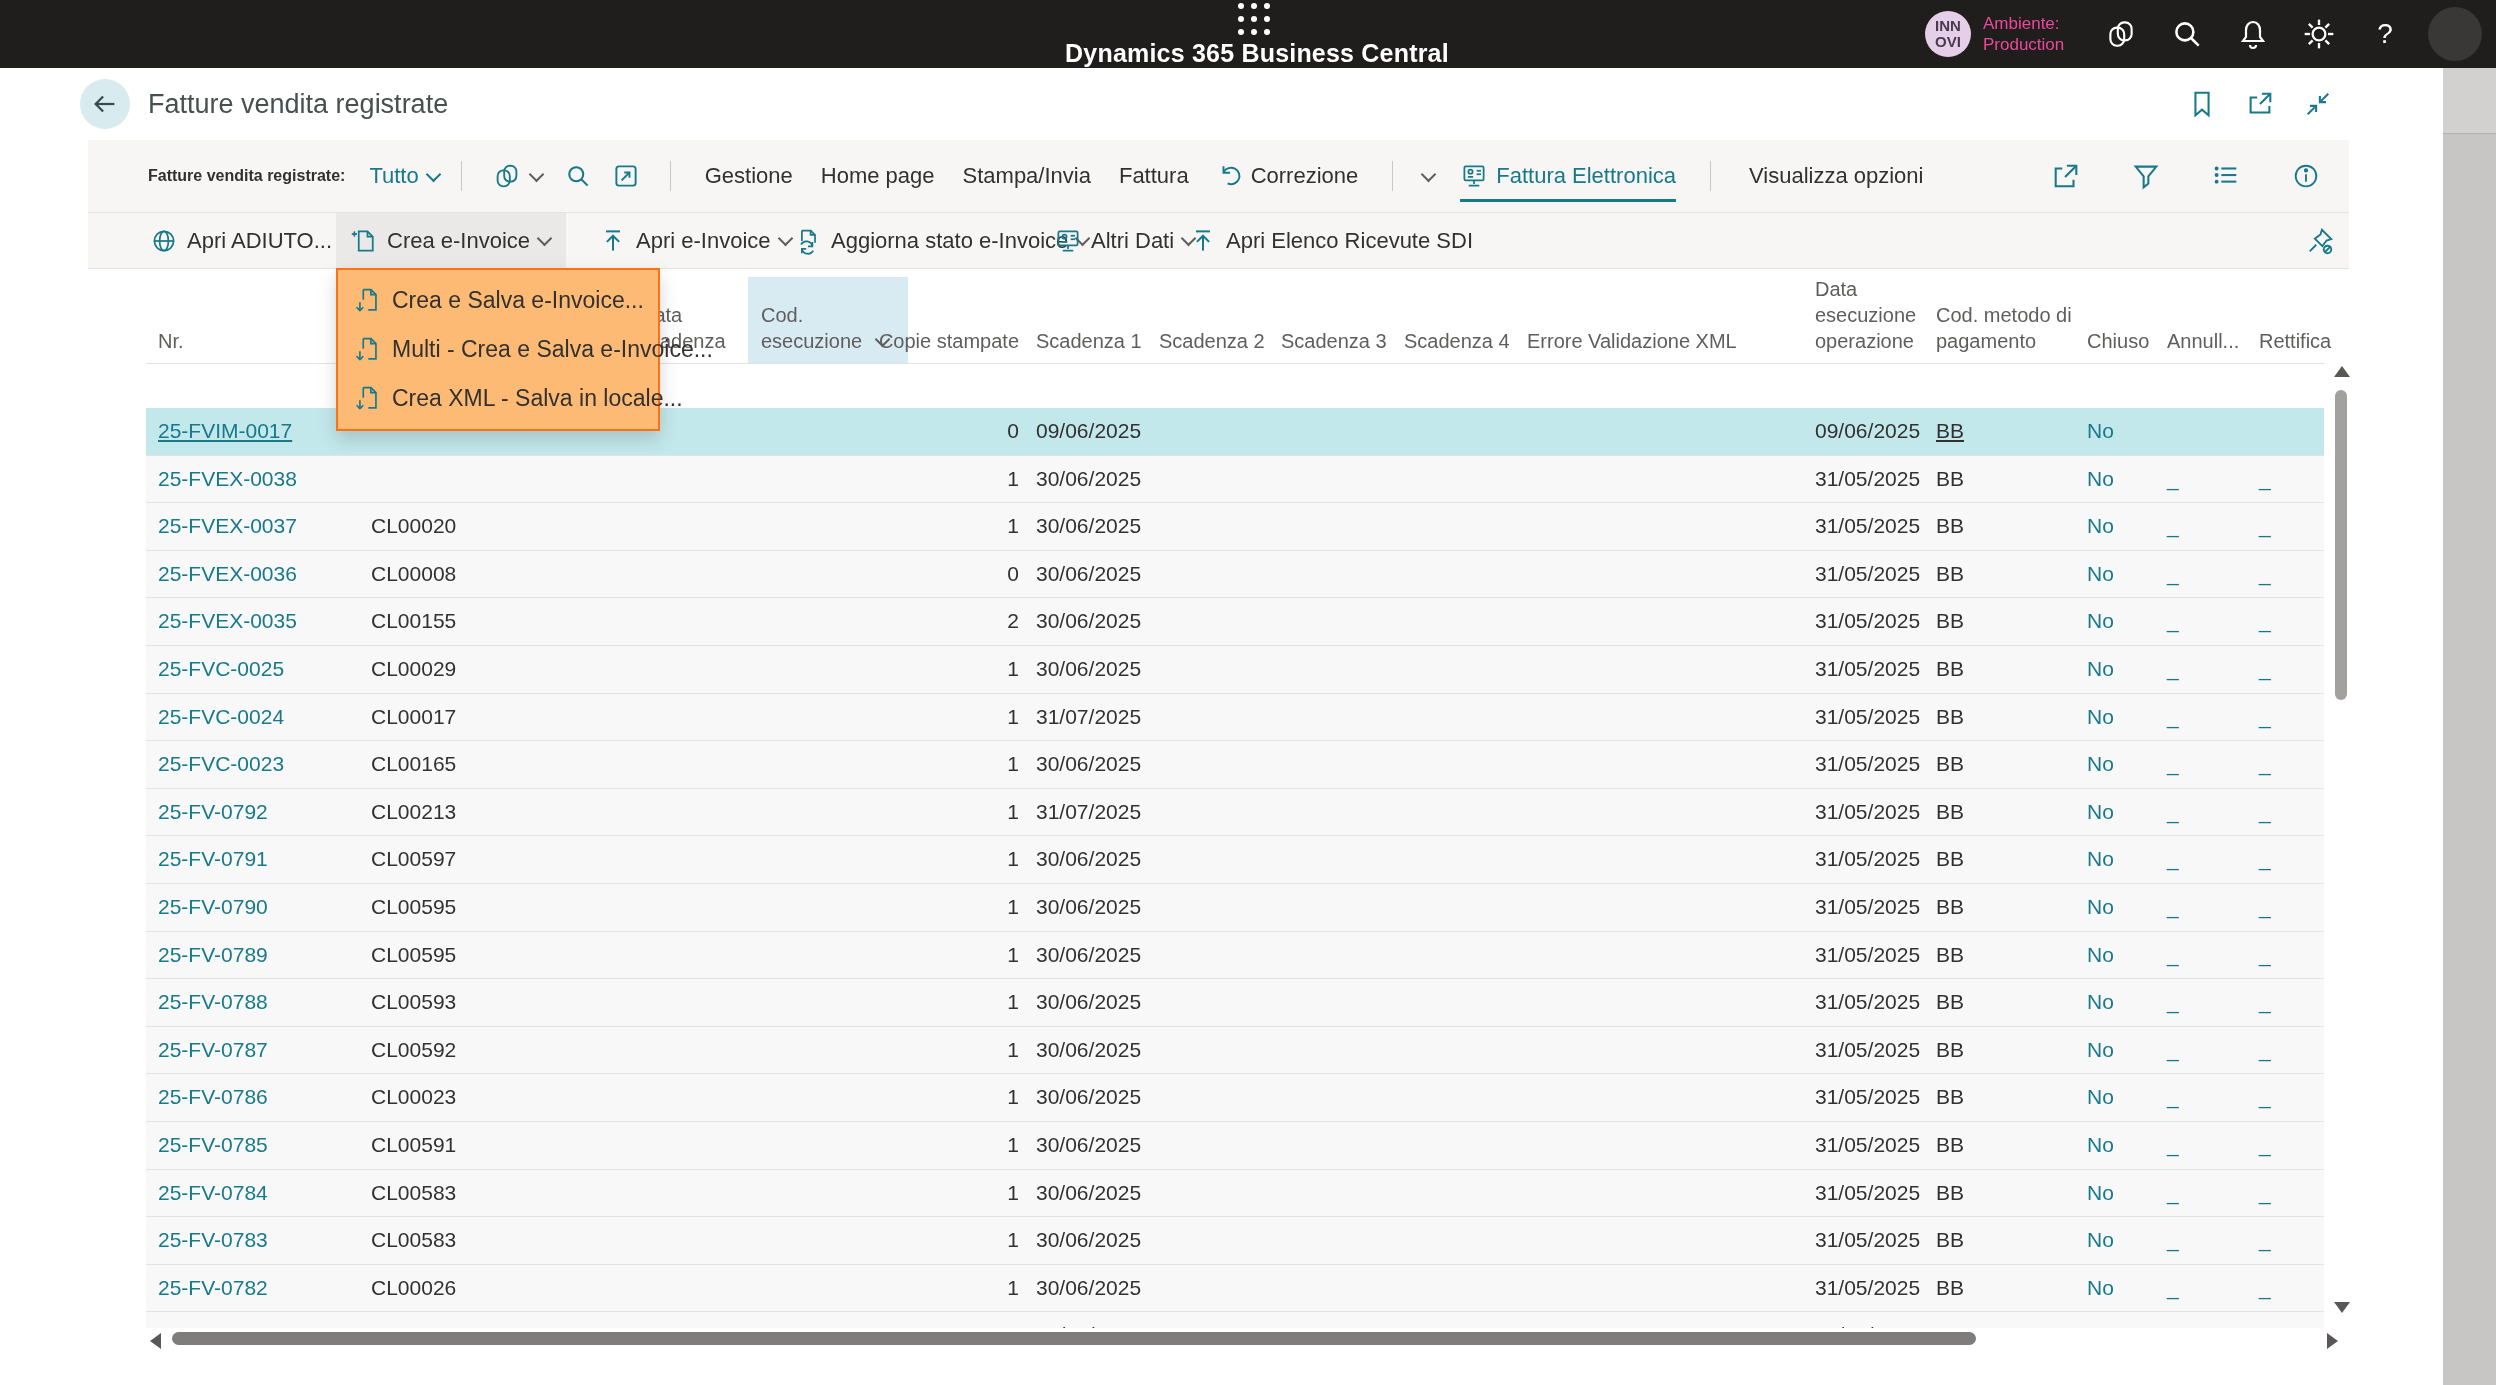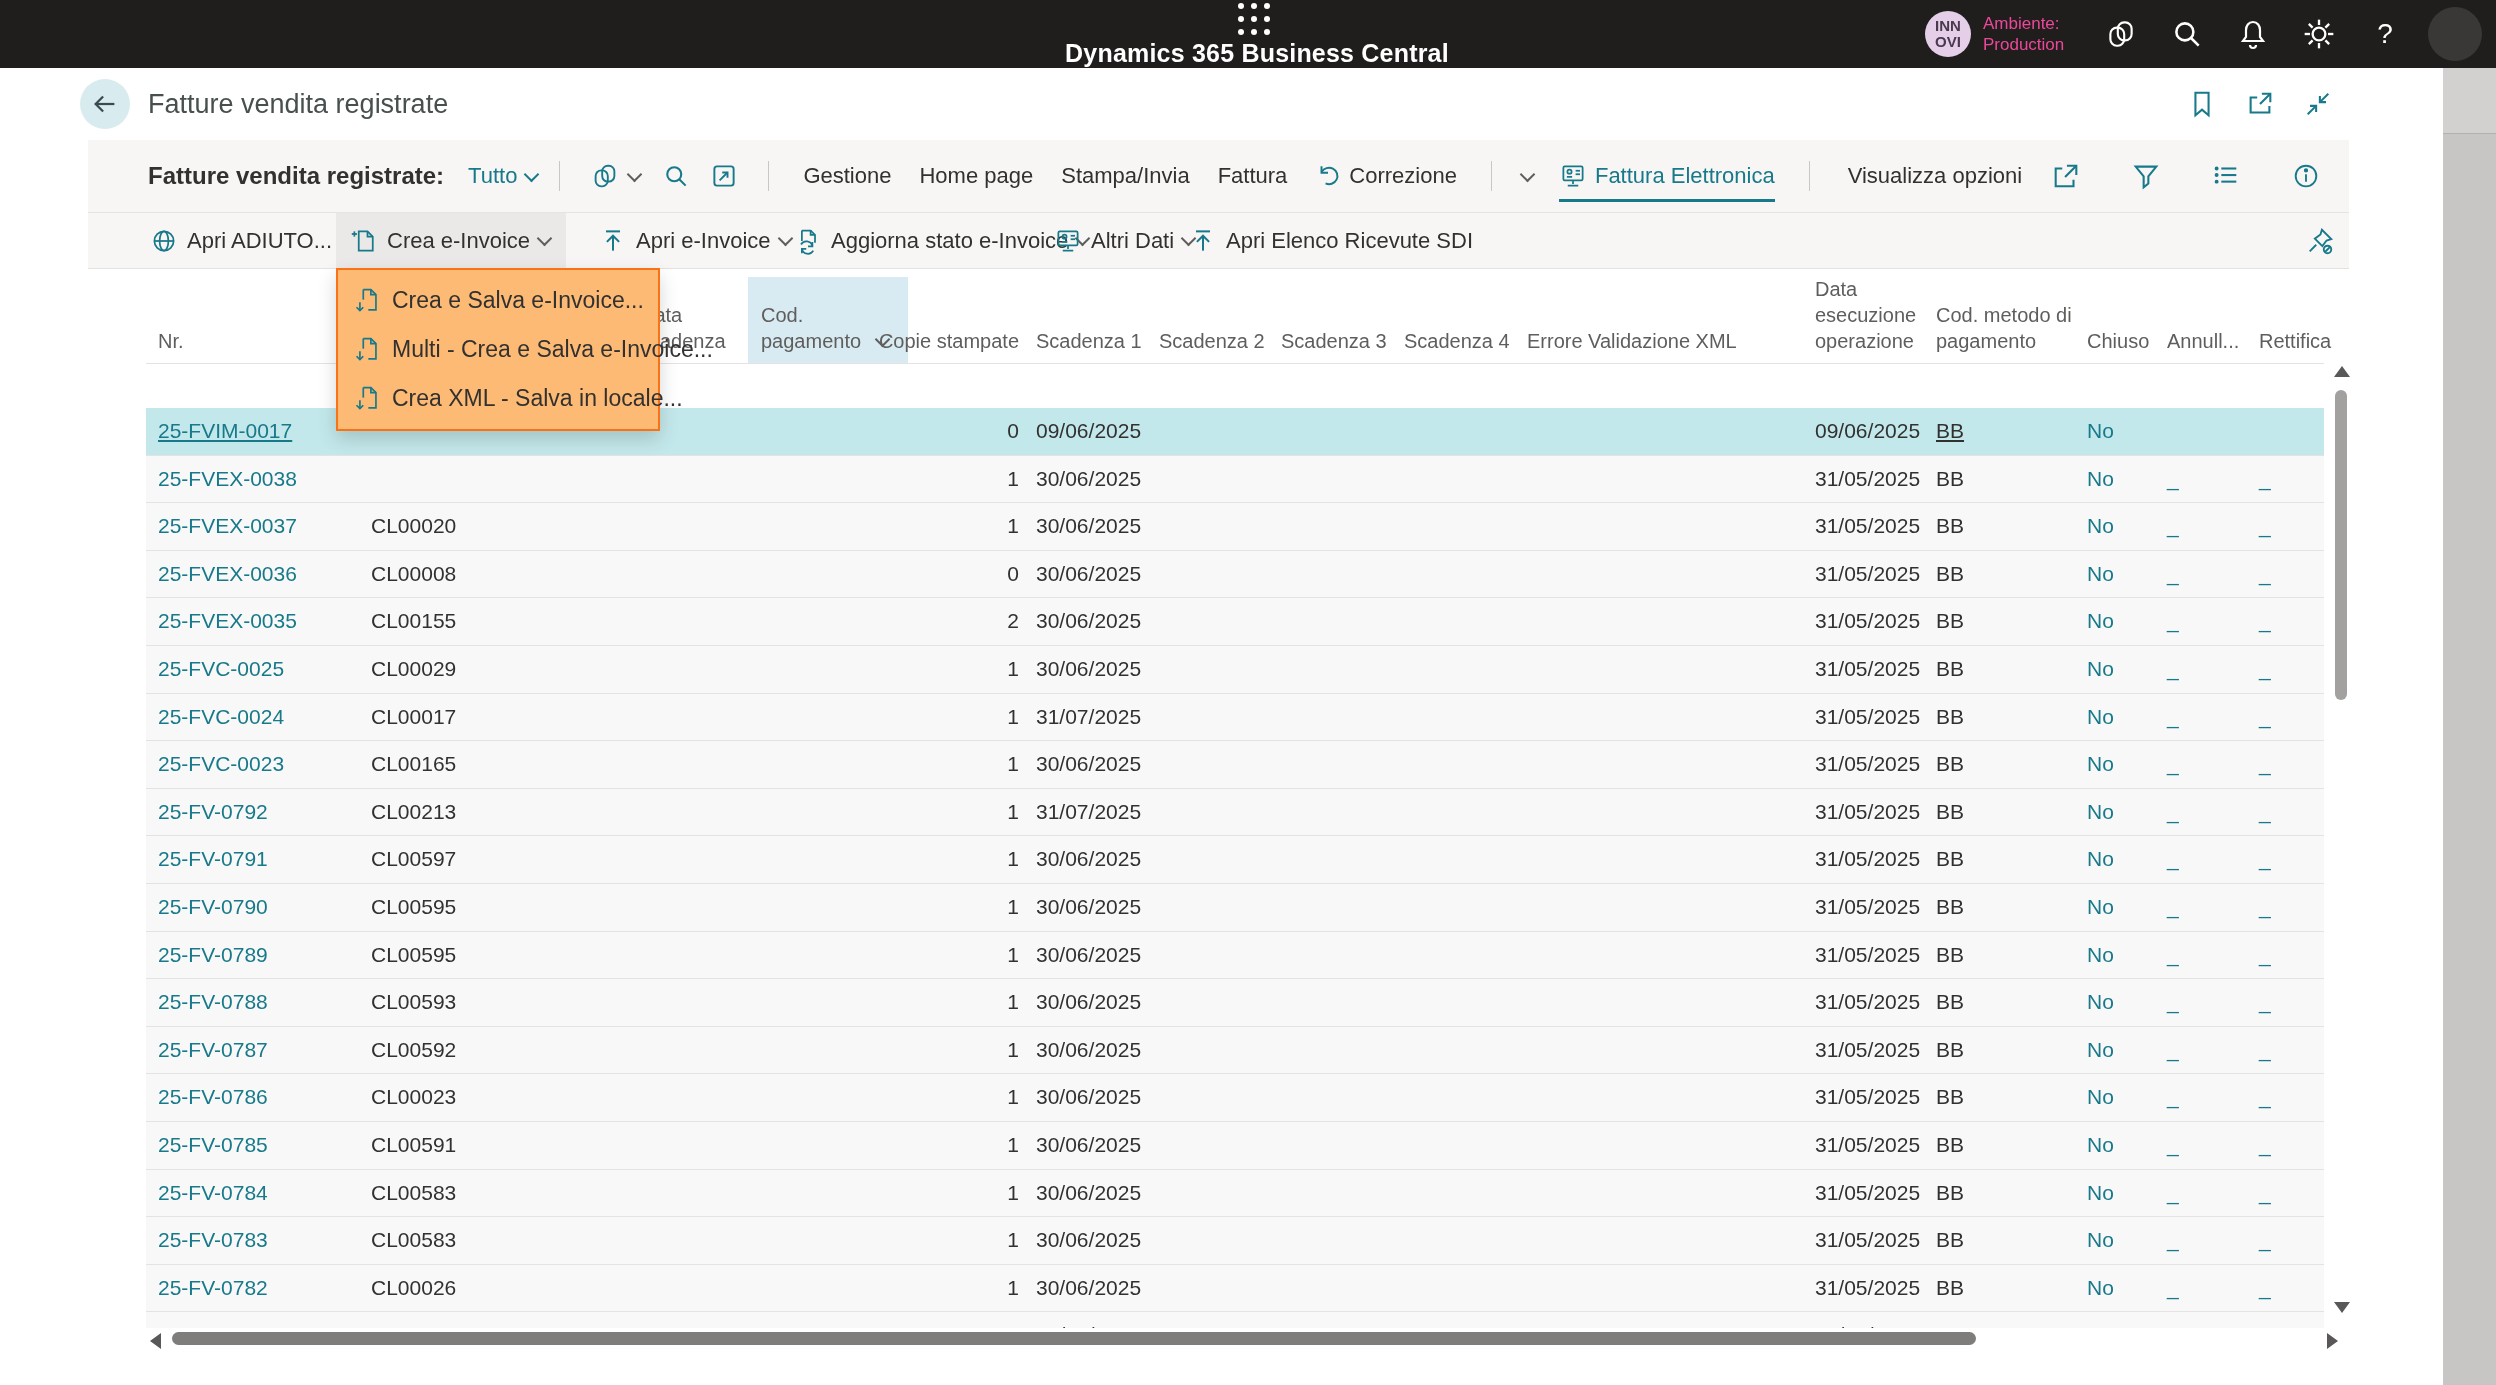--- a/index.html
+++ b/index.html
@@ -28,21 +28,21 @@
   
   #pageHeader{position:absolute;left:0;top:68px;width:2443px;height:72px;background:#fff;}
   #backBtn{position:absolute;left:80px;top:11px;width:50px;height:50px;border-radius:50%;background:#d8ecef;display:flex;align-items:center;justify-content:center;cursor:pointer;}
   #pageTitle{position:absolute;left:148px;top:0;height:72px;display:flex;align-items:center;font-size:27px;color:#47504f;}
   #ph-icons{position:absolute;right:110px;top:0;height:72px;display:flex;align-items:center;gap:28px;color:var(--accent);}
   .ph-ic{cursor:pointer;}
 
   
   #ribbon{position:absolute;left:88px;top:140px;width:2261px;height:128px;background:#f7f6f5;border-bottom:1px solid #e4e2e0;}
   #bar1{position:relative;height:72px;display:flex;align-items:center;padding-left:60px;border-bottom:1px solid #e6e4e2;}
-  #filterLabel{font-size:24px;font-weight:bold;color:#323130;}
+  #filterLabel{font-size:16px;font-weight:bold;color:#323130;}
   .bar-gap{width:24px;}
   #filterValue{display:flex;align-items:center;color:var(--accent);font-size:22px;cursor:pointer;}
   .vdiv{width:1px;height:30px;background:#c9c7c5;margin:0 20px;}
   .icbtn{display:flex;align-items:center;color:var(--accent);margin:0 10px;cursor:pointer;}
   .menu-item{display:flex;align-items:center;font-size:22px;color:#323130;margin:0 14px;cursor:pointer;white-space:nowrap;height:46px;}
   .menu-item .mi-ic{margin-right:8px;display:flex;color:var(--accent);}
   .menu-item.active{color:var(--accent);border-bottom:3px solid var(--accent);padding-top:3px;}
   #visOpzioni{margin-left:18px;}
   #bar1-right{position:absolute;right:18px;top:0;height:72px;display:flex;align-items:center;gap:30px;color:var(--accent);}
   .chev{display:inline-block;width:9px;height:9px;border-right:2px solid currentColor;border-bottom:2px solid currentColor;transform:rotate(45deg);margin:-4px 2px 0 9px;}
@@ -393,21 +393,21 @@
             <line x1="21.5" y1="27.5" x2="26.5" y2="22.5"></line>
         </svg>
       </span>
     </div>
   </div>
 
   <div id="thead">
     <span class="hcell h-nr">Nr.</span>
     <span class="hcell h-ds">Data scadenza</span>
     <span class="hcell h-cu">
-      <span class="lbl">Cod. pagamento</span>
+      <span class="lbl">Cod. esecuzione</span>
       <span class="chev"></span>
     </span>
     <span class="hcell h-copie">Copie stampate</span>
     <span class="hcell h-s1">Scadenza 1</span>
     <span class="hcell h-s2">Scadenza 2</span>
     <span class="hcell h-s3">Scadenza 3</span>
     <span class="hcell h-s4">Scadenza 4</span>
     <span class="hcell h-err">Errore Validazione XML</span>
     <span class="hcell h-de">Data esecuzione operazione</span>
     <span class="hcell h-cm">Cod. metodo di pagamento</span>

